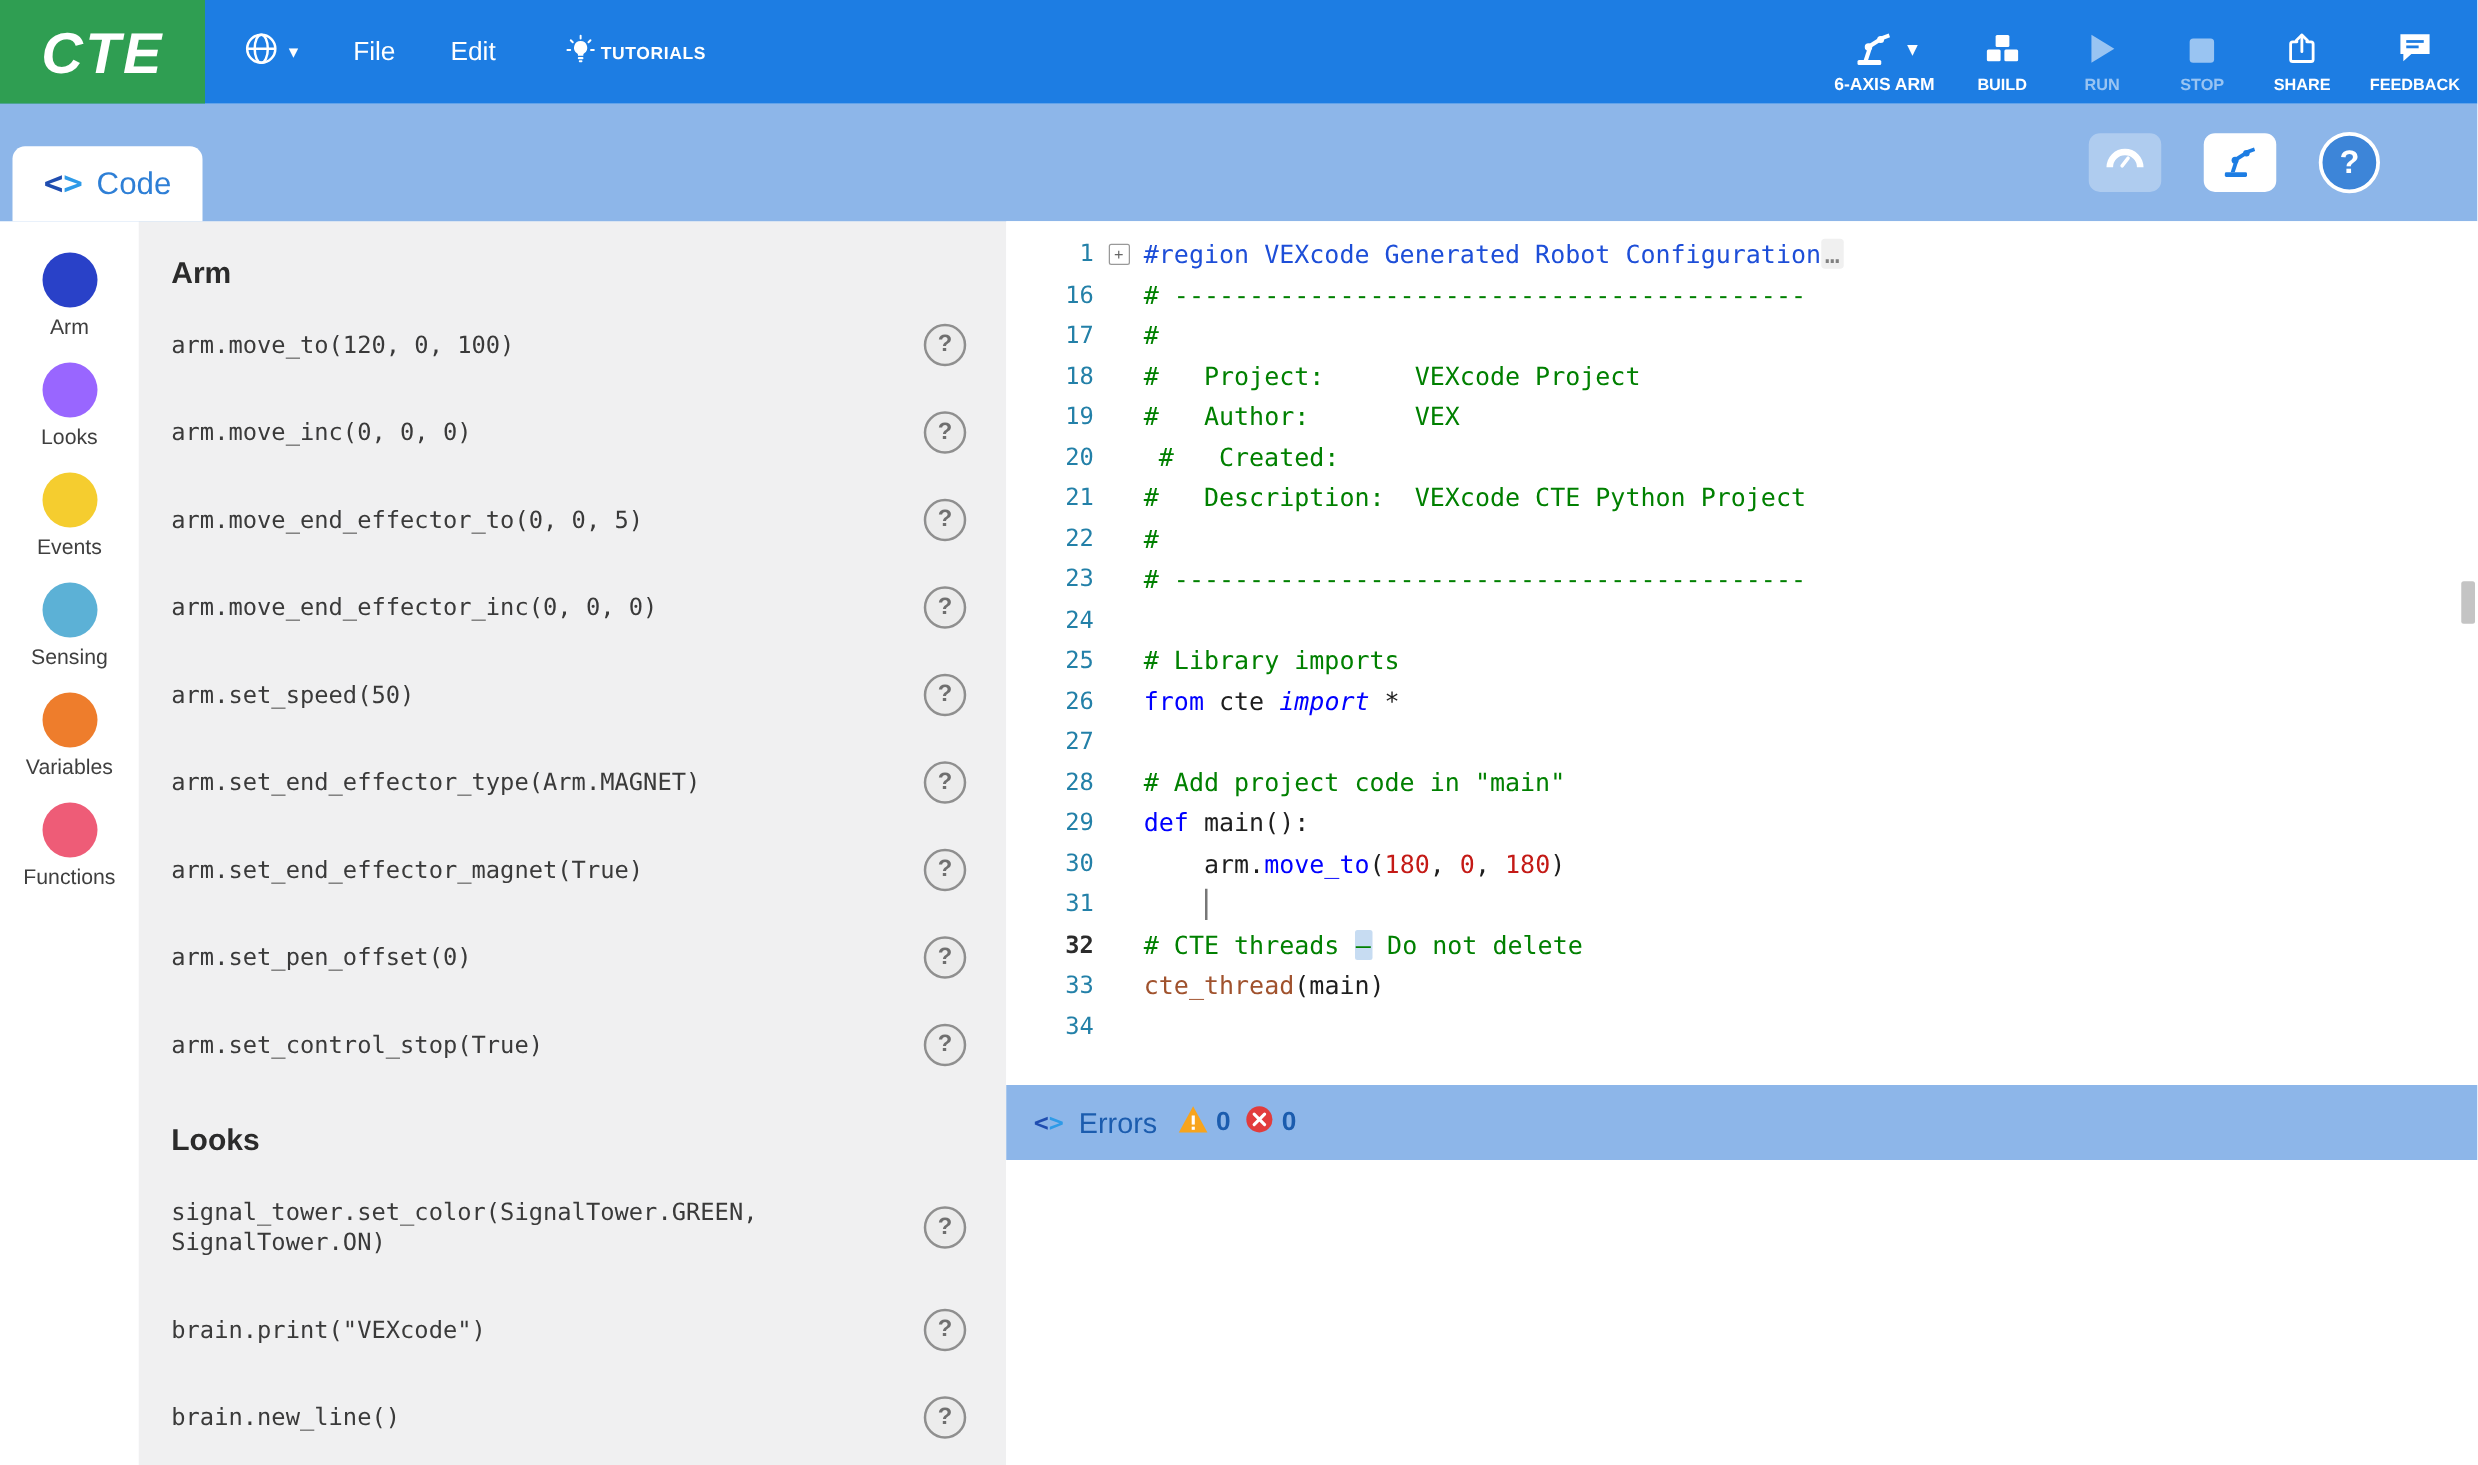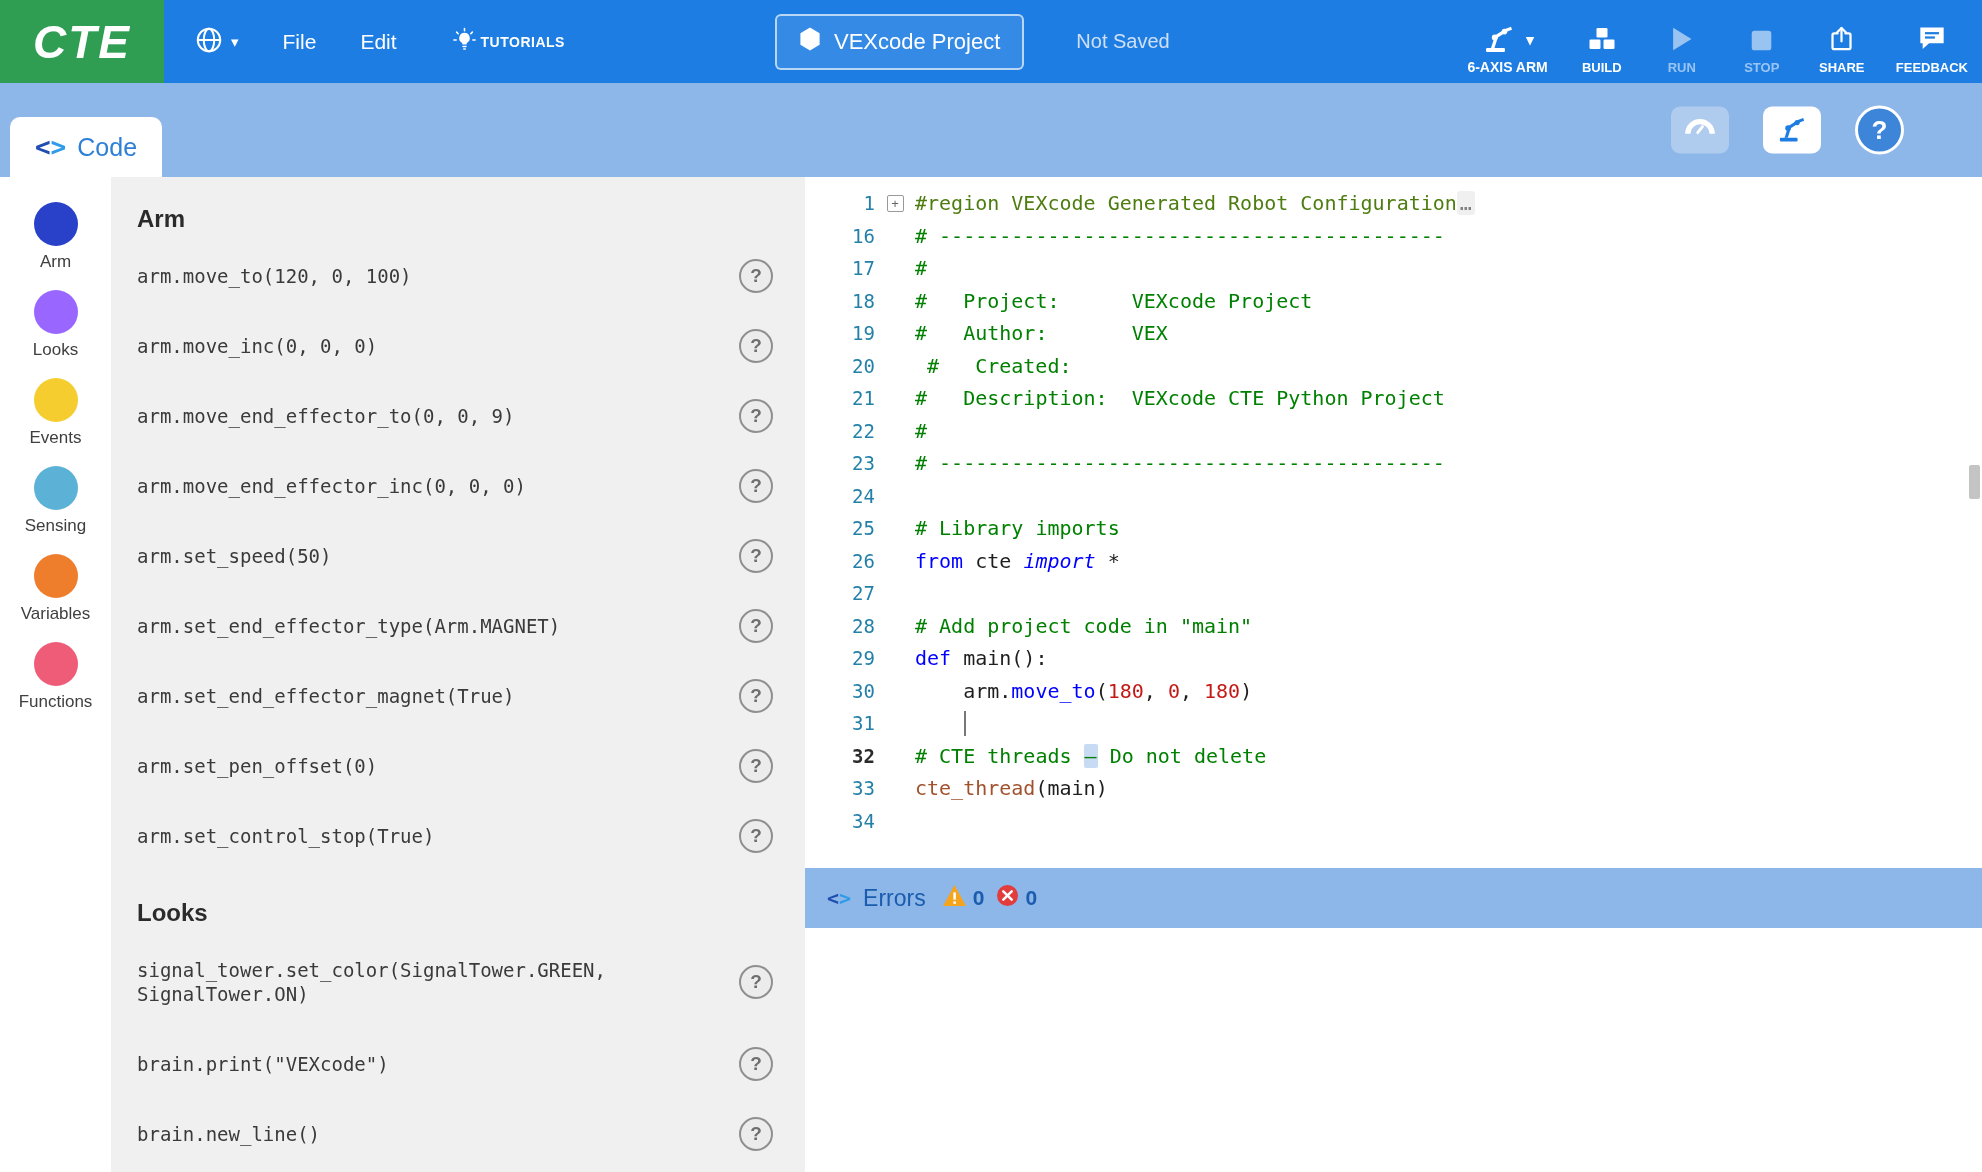--- a/index.html
+++ b/index.html
@@ -130,31 +130,20 @@
             <path d="M5 4.6l1.4 1.4"></path>
             <path d="M19 4.6l-1.4 1.4"></path>
           <path d="M2.6 11.5h2"></path>
             <path d="M19.4 11.5h2"></path>
         </g>
       </svg>
     </span>
     <span>TUTORIALS</span>
   </div>
 
-  <div class="center-group">
-    <div class="project-box cursor-pt">
-      <span>
-        <svg width="22" height="24" viewBox="0 0 20 22" fill="#fff">
-          <polygon points="10,0.5 18.8,5.7 18.8,16.3 10,21.5 1.2,16.3 1.2,5.7"></polygon>
-        </svg>
-      </span>
-      <span>VEXcode Project</span>
-    </div>
-    <div class="save-status">Not Saved</div>
-  </div>
 
   <div class="right-group">
     <div class="device cursor-pt">
       <div class="device-top">
         <span>
           <svg width="36" height="30" viewBox="0 0 34 30" fill="#fff">
             <rect x="4" y="25" width="19" height="4" rx="1.2"></rect>
             <path d="M9 25l3.4-10.5 3.1 1-3 9.5z"></path>
             <circle cx="12.8" cy="14.6" r="3"></circle>
             <path d="M12 13l9.5-6 1.8 2.8-9.4 6z"></path>
@@ -287,21 +276,21 @@
       <div class="section-title">Arm</div>
       <div class="cmd-row">
         <span class="cmd-text">arm.move_to(120, 0, 100)</span>
         <button class="help-btn">?</button>
       </div>
       <div class="cmd-row">
         <span class="cmd-text">arm.move_inc(0, 0, 0)</span>
         <button class="help-btn">?</button>
       </div>
       <div class="cmd-row">
-        <span class="cmd-text">arm.move_end_effector_to(0, 0, 9)</span>
+        <span class="cmd-text">arm.move_end_effector_to(0, 0, 5)</span>
         <button class="help-btn">?</button>
       </div>
       <div class="cmd-row">
         <span class="cmd-text">arm.move_end_effector_inc(0, 0, 0)</span>
         <button class="help-btn">?</button>
       </div>
       <div class="cmd-row">
         <span class="cmd-text">arm.set_speed(50)</span>
         <button class="help-btn">?</button>
       </div>
@@ -336,21 +325,21 @@
       </div>
     </div>
 
   <div class="editor">
     <div class="code-area">
         <div class="code-line">
           <span class="line-num">1</span>
           <span class="fold-col">
             <span class="fold-box">+</span>
           </span>
-          <span class="line-text"><span class="tok-comment" style="color: #4d7c0f;">#region VEXcode Generated Robot Configuration</span><span class="tok-ellipsis" style="color: rgb(128, 128, 128);">…</span></span>
+          <span class="line-text"><span class="tok-comment" style="color: #1d4ed8;">#region VEXcode Generated Robot Configuration</span><span class="tok-ellipsis" style="color: rgb(128, 128, 128);">…</span></span>
         </div>
         <div class="code-line">
           <span class="line-num">16</span>
           <span class="fold-col"></span>
           <span class="line-text"><span class="tok-comment" style="color: rgb(0, 128, 0);"># ------------------------------------------</span></span>
         </div>
         <div class="code-line">
           <span class="line-num">17</span>
           <span class="fold-col"></span>
           <span class="line-text"><span class="tok-comment" style="color: rgb(0, 128, 0);">#</span></span>

